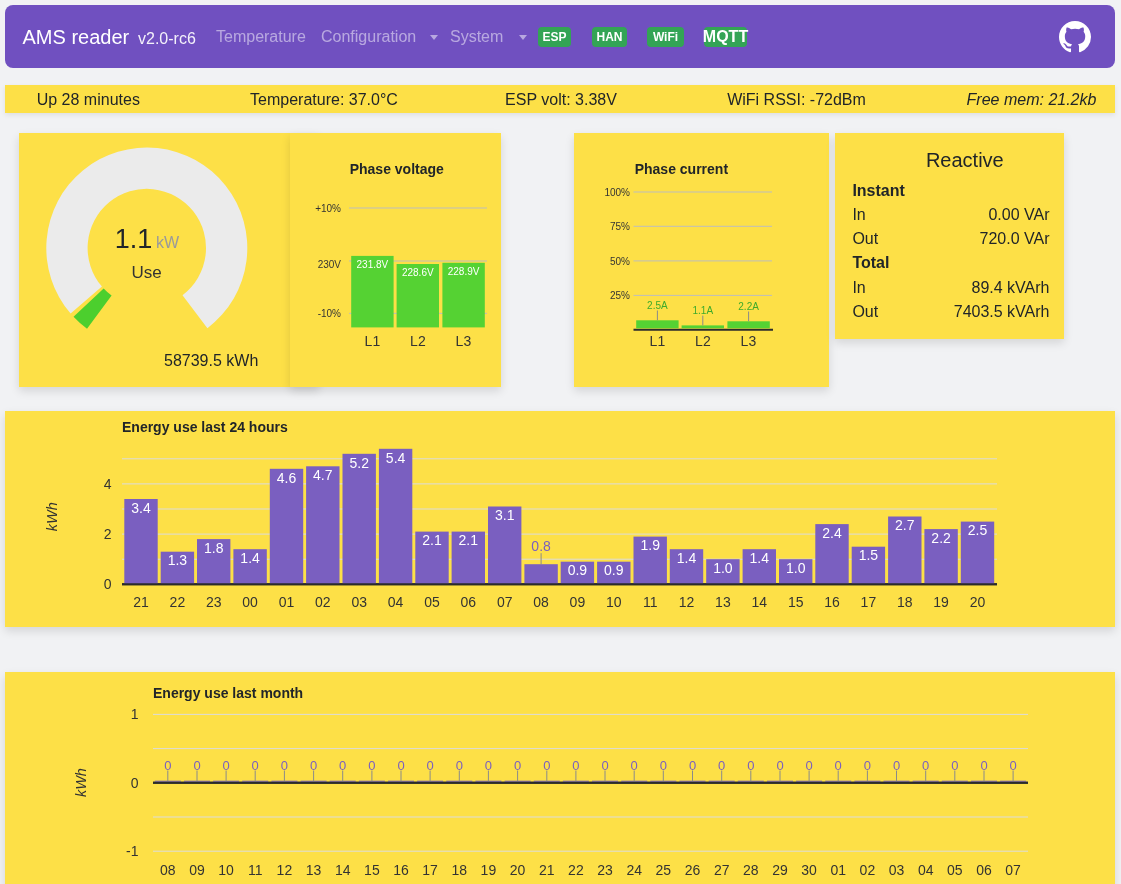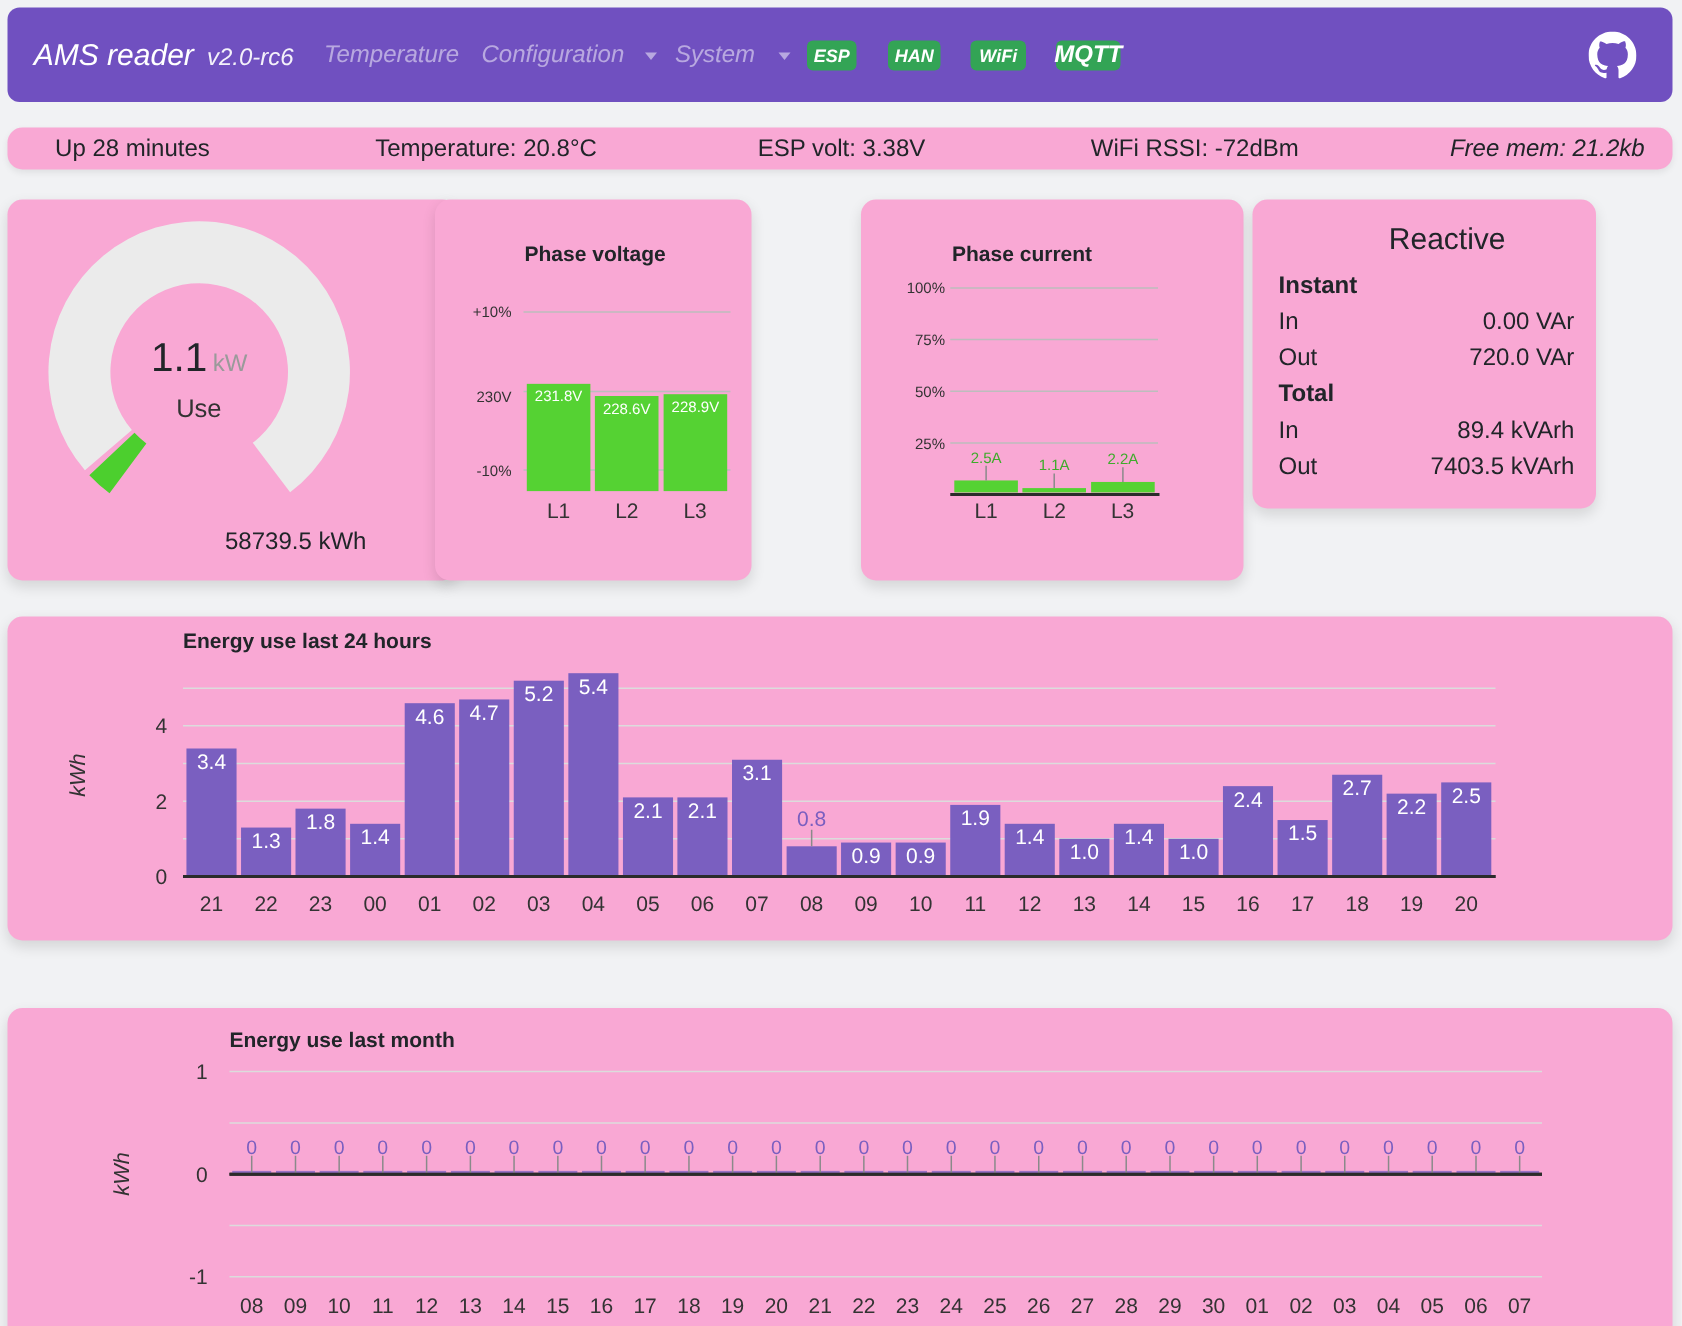--- a/index.html
+++ b/index.html
@@ -1,43 +1,43 @@
 <!DOCTYPE html>
 <html><head><meta charset="utf-8">
 <style>
 *{margin:0;padding:0;box-sizing:border-box}
 body{width:1121px;height:884px;background:#f1f2f4;font-family:"Liberation Sans",sans-serif;
 position:relative;overflow:hidden}
-.card{position:absolute;background:#f9a8d4;border-radius:10px;box-shadow:0 4px 9px rgba(0,0,0,0.12)}
+.card{position:absolute;background:#fde047;border-radius:0;box-shadow:0 4px 9px rgba(0,0,0,0.12)}
 </style></head>
 <body>
-<div style="position:absolute;left:5px;top:5px;width:1110px;height:63px;background:#7050c0;border-radius:8px;font-style:italic;">
+<div style="position:absolute;left:5px;top:5px;width:1110px;height:63px;background:#7050c0;border-radius:8px;">
 <div style="position:absolute;left:17.5px;top:21.9px;font-size:20px;font-weight:400;color:#fff;line-height:1;white-space:nowrap;">AMS reader</div>
 <div style="position:absolute;left:133px;top:25.5px;font-size:16px;font-weight:400;color:rgba(255,255,255,0.92);line-height:1;white-space:nowrap;">v2.0-rc6</div>
 <div style="position:absolute;left:211px;top:23.5px;font-size:16px;font-weight:400;color:rgba(255,255,255,0.5);line-height:1;white-space:nowrap;">Temperature</div>
 <div style="position:absolute;left:316px;top:23.5px;font-size:16px;font-weight:400;color:rgba(255,255,255,0.5);line-height:1;white-space:nowrap;">Configuration</div>
 <span style="position:absolute;left:424.5px;top:30px;width:0;height:0;border-left:4.5px solid transparent;border-right:4.5px solid transparent;border-top:5.5px solid rgba(255,255,255,0.5);"></span>
 <div style="position:absolute;left:445px;top:23.5px;font-size:16px;font-weight:400;color:rgba(255,255,255,0.5);line-height:1;white-space:nowrap;">System</div>
 <span style="position:absolute;left:513.5px;top:30px;width:0;height:0;border-left:4.5px solid transparent;border-right:4.5px solid transparent;border-top:5.5px solid rgba(255,255,255,0.5);"></span>
 <div style="position:absolute;left:533px;top:22px;width:33px;height:20px;background:#33a455;border-radius:4px;color:#fff;font-size:12px;font-weight:700;display:flex;align-items:center;justify-content:center;">ESP</div>
 <div style="position:absolute;left:587px;top:22px;width:35px;height:20px;background:#33a455;border-radius:4px;color:#fff;font-size:12px;font-weight:700;display:flex;align-items:center;justify-content:center;">HAN</div>
 <div style="position:absolute;left:642px;top:22px;width:37px;height:20px;background:#33a455;border-radius:4px;color:#fff;font-size:12px;font-weight:700;display:flex;align-items:center;justify-content:center;">WiFi</div>
 <div style="position:absolute;left:699px;top:22px;width:43px;height:20px;background:#33a455;border-radius:4px;color:#fff;font-size:16px;font-weight:700;display:flex;align-items:center;justify-content:center;">MQTT</div>
 <svg width="32" height="32" viewBox="0 0 16 16" style="position:absolute;left:1054px;top:16px">
       <path fill="#fff" fill-rule="evenodd" d="M8 0C3.58 0 0 3.58 0 8c0 3.54 2.29 6.53 5.47 7.59.4.07.55-.17.55-.38 0-.19-.01-.82-.01-1.49-2.01.37-2.53-.49-2.69-.94-.09-.23-.48-.94-.82-1.13-.28-.15-.68-.52-.01-.53.63-.01 1.08.58 1.23.82.72 1.21 1.87.87 2.33.66.07-.52.28-.87.51-1.07-1.78-.2-3.64-.89-3.64-3.95 0-.87.31-1.59.82-2.15-.08-.2-.36-1.02.08-2.12 0 0 .67-.21 2.2.82.64-.18 1.32-.27 2-.27s1.36.09 2 .27c1.53-1.04 2.2-.82 2.2-.82.44 1.1.16 1.92.08 2.12.51.56.82 1.27.82 2.15 0 3.07-1.87 3.75-3.65 3.95.29.25.54.73.54 1.48 0 1.07-.01 1.93-.01 2.2 0 .21.15.46.55.38A8.01 8.01 0 0 0 16 8c0-4.42-3.58-8-8-8z"></path>
     </svg>
 </div>
 <div class="card" style="left:5px;top:85px;width:1110px;height:28px;box-shadow:0 2px 5px rgba(0,0,0,0.08)">
 <div style="position:absolute;left:83.3px;top:6.5px;transform:translateX(-50%);font-size:16px;font-weight:400;color:#212529;line-height:1;white-space:nowrap;">Up 28 minutes</div>
-<div style="position:absolute;left:319px;top:6.5px;transform:translateX(-50%);font-size:16px;font-weight:400;color:#212529;line-height:1;white-space:nowrap;">Temperature: 20.8°C</div>
+<div style="position:absolute;left:319px;top:6.5px;transform:translateX(-50%);font-size:16px;font-weight:400;color:#212529;line-height:1;white-space:nowrap;">Temperature: 37.0°C</div>
 <div style="position:absolute;left:556px;top:6.5px;transform:translateX(-50%);font-size:16px;font-weight:400;color:#212529;line-height:1;white-space:nowrap;">ESP volt: 3.38V</div>
 <div style="position:absolute;left:791.5px;top:6.5px;transform:translateX(-50%);font-size:16px;font-weight:400;color:#212529;line-height:1;white-space:nowrap;">WiFi RSSI: -72dBm</div>
 <div style="position:absolute;left:1026.5px;top:6.5px;transform:translateX(-50%);font-size:16px;font-weight:400;color:#212529;line-height:1;white-space:nowrap;font-style:italic;">Free mem: 21.2kb</div>
 </div>
-<div class="card" style="left:5px;top:133px;width:300px;height:254px;">
+<div class="card" style="left:19px;top:133px;width:300px;height:254px;">
 <svg width="255" height="254">
       <path d="M68.02 195.79 A100.5 100.5 0 0 1 54.54 183.80 L84.65 155.53 A59.2 59.2 0 0 0 92.59 162.59 Z" fill="#4ccf2e"></path>
 <path d="M51.61 180.54 A100.5 100.5 0 1 1 188.42 195.16 L163.51 162.22 A59.2 59.2 0 1 0 82.92 153.60 Z" fill="#ebebeb"></path>
 <text x="114.4" y="114.6" text-anchor="middle" style="font-family:'Liberation Sans',sans-serif;font-size:27px;font-weight:400;fill:#212529;">1.1</text>
 <text x="136.9" y="114.6" text-anchor="start" style="font-family:'Liberation Sans',sans-serif;font-size:16px;font-weight:400;fill:#9a9a9a;">kW</text>
 <text x="127.6" y="144.9" text-anchor="middle" style="font-family:'Liberation Sans',sans-serif;font-size:17px;font-weight:400;fill:#333;">Use</text>
 <text x="239.3" y="233.3" text-anchor="end" style="font-family:'Liberation Sans',sans-serif;font-size:16px;font-weight:400;fill:#212529;">58739.5&nbsp;kWh</text>
     </svg>
 </div>
 <div class="card" style="left:290px;top:133px;width:211px;height:254px;">

